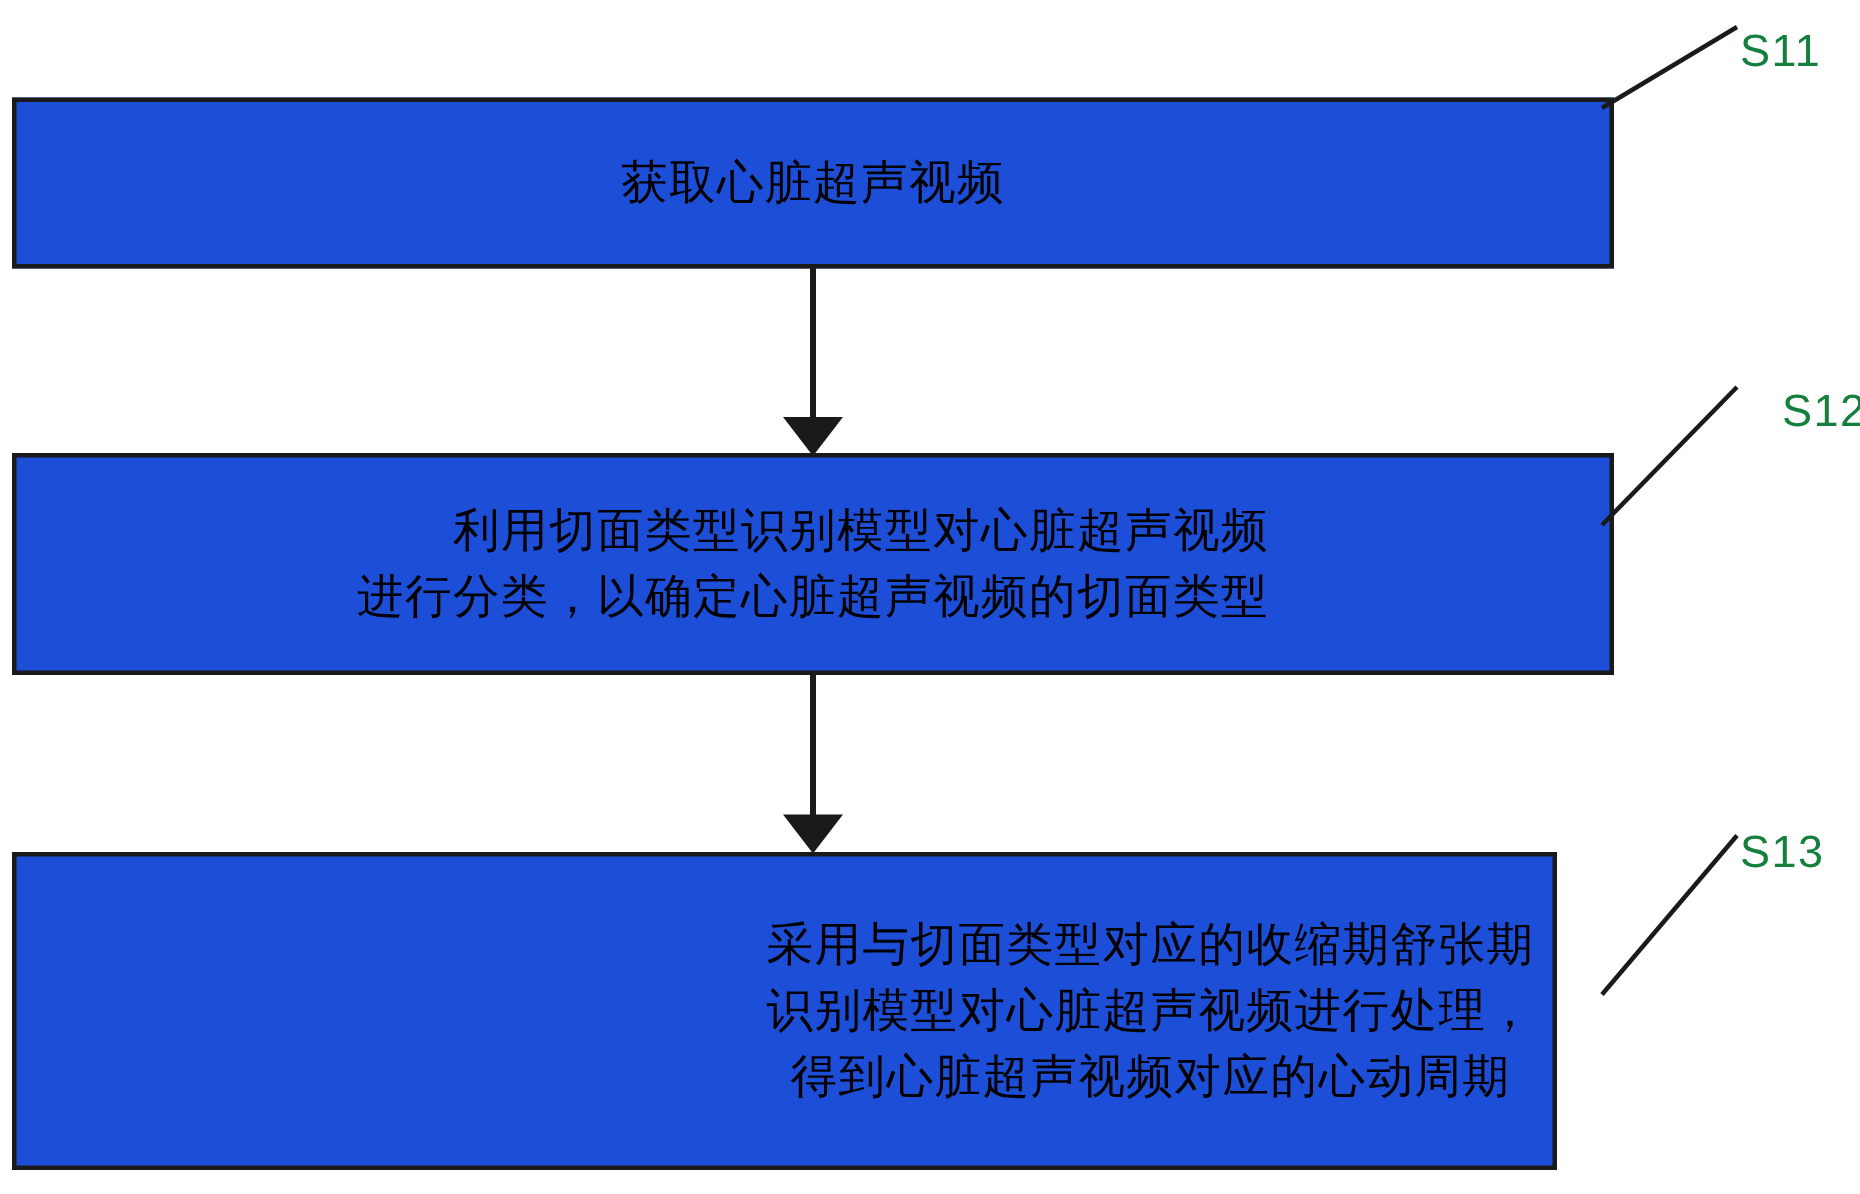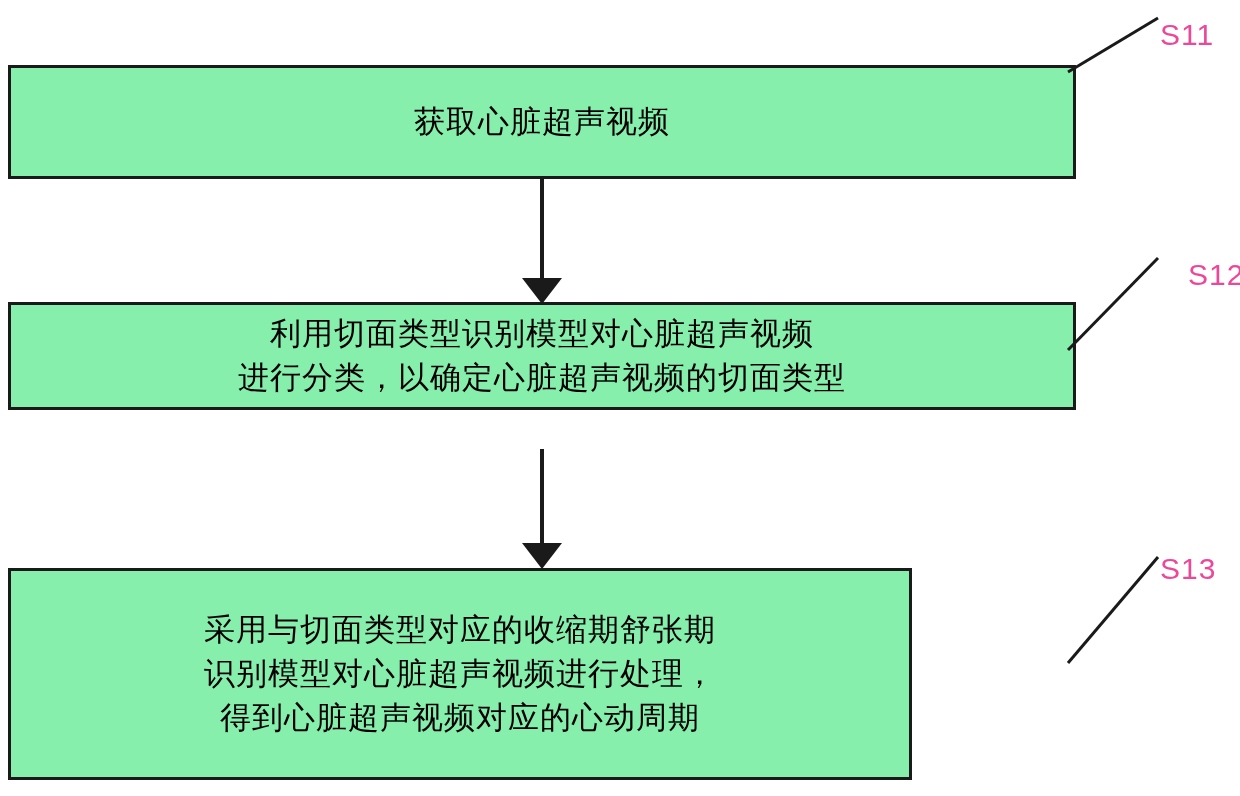--- a/index.html
+++ b/index.html
@@ -15,50 +15,50 @@
     position: relative;
     width: 1240px;
     height: 796px;
     background: #ffffff;
     overflow: hidden;
   }
   .step-box {
     position: absolute;
     box-sizing: border-box;
     border: 3px solid #1a1a1a;
-    background: #86efac;
+    background: #1d4ed8;
     display: flex;
     align-items: center;
     justify-content: center;
     text-align: center;
   }
   .step-text {
     font-size: 31px;
     line-height: 1.42;
     letter-spacing: 1px;
     color: #000000;
     white-space: pre-line;
     padding: 0 12px;
   }
   .step-label {
     position: absolute;
     font-size: 30px;
-    color: #ec4899;
+    color: #15803d;
     letter-spacing: 1px;
   }
   .leader {
     position: absolute;
   }
   .arrow-wrap {
     position: absolute;
   }
   
   #box-s11 { left: 8px;  top: 65px;  width: 1068px; height: 114px; }
-  #box-s12 { left: 8px;  top: 302px; width: 1068px; height: 108px; }
-  #box-s13 { left: 8px;  top: 568px; width: 904px; height: 212px; }
+  #box-s12 { left: 8px;  top: 302px; width: 1068px; height: 148px; text-align: right; }
+  #box-s13 { left: 8px;  top: 568px; width: 1030px; height: 212px; justify-content: flex-end; }
 
   #label-s11 { left: 1160px; top: 18px; }
   #label-s12 { left: 1160px; top: 258px; margin-left: 28px; }
   #label-s13 { left: 1160px; top: 552px; text-align: right; }
 </style>
 </head>
 <body>
 
 <div id="canvas">
 

